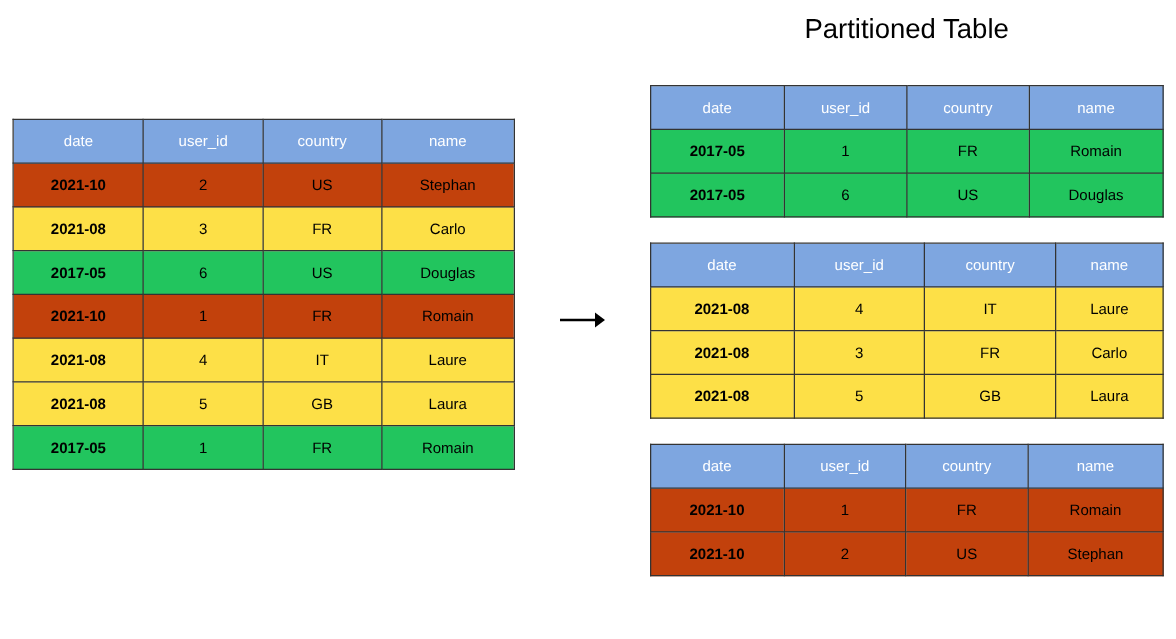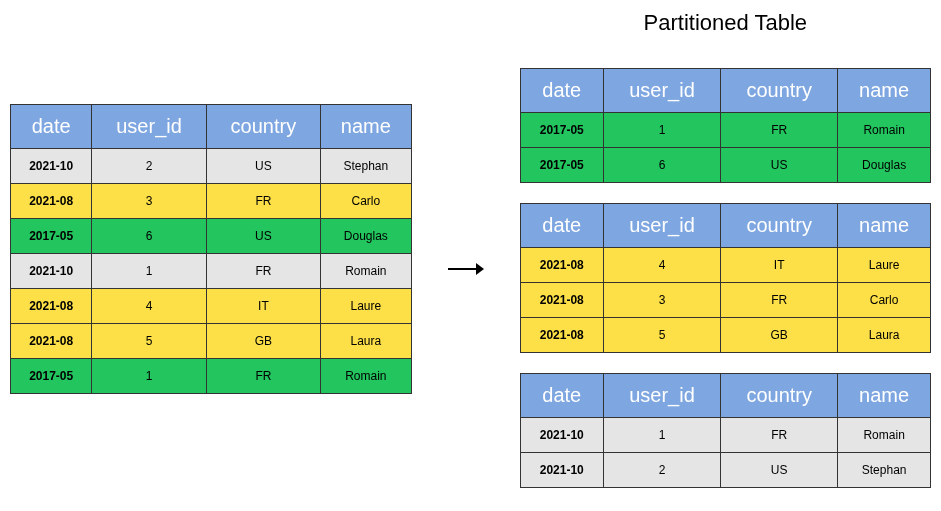--- a/index.html
+++ b/index.html
@@ -31,26 +31,26 @@
   }
   th, td {
     border: 1px solid #333;
     text-align: center;
     padding: 10px 4px;
   }
   th {
     background: #7ea6e0;
     color: #fff;
     font-weight: normal;
-    font-size: 20px;
+    font-size: 12px;
   }
   td.date-cell { font-weight: bold; }
   .row-yellow td { background: #22c55e; }
   .row-pink   td { background: #fde047; }
-  .row-green  td { background: #e5e5e5; }
+  .row-green  td { background: #c2410c; }
   .arrow {
     font-size: 28px;
     line-height: 1;
     padding: 0 6px;
     align-self: center;
     margin-top: 40px;
   }
 </style>
 </head>
 <body>

